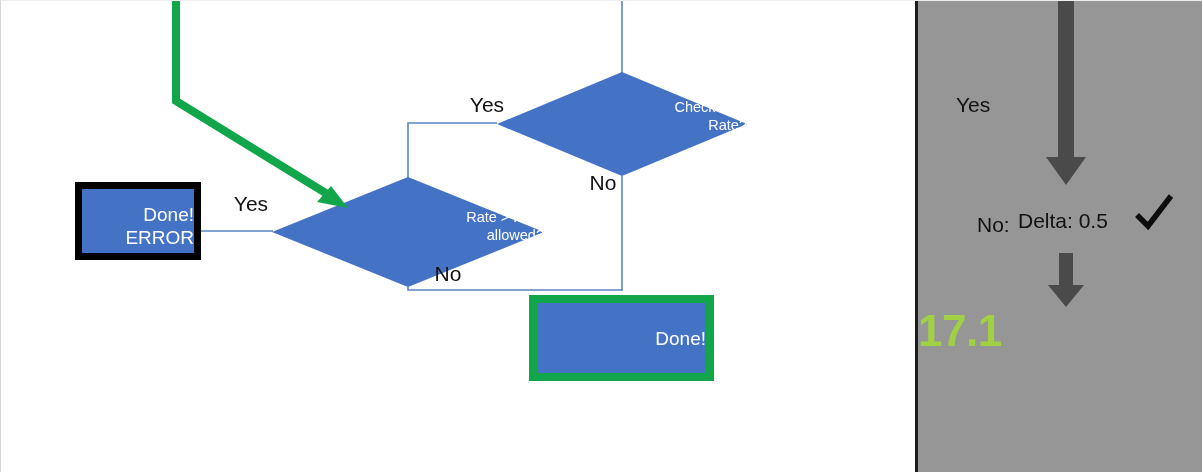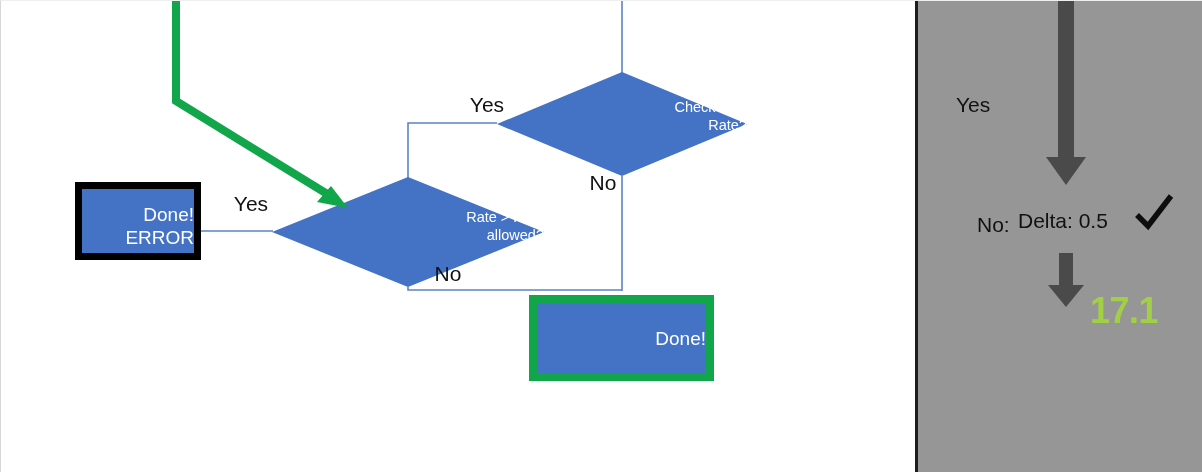--- a/index.html
+++ b/index.html
@@ -132,25 +132,25 @@
   #overlay-no-key { left: 34px; top: 213px; font-size: 21px; margin-left: 25px; }
   #overlay-delta { left: 100px; top: 209px; font-size: 21px; }
   #overlay-check-icon {
     position: absolute;
     left: 216px; top: 192px;
     width: 40px; height: 40px;
   }
   #overlay-result {
     position: absolute;
     left: 0px;
-    top: 292px;
+    top: 308px;
     width: 240px;
-    text-align: right;
+    text-align: left;
     color: #A2D045;
-    font-size: 36px;
+    font-size: 44px;
     font-weight: bold;
     line-height: 1;
     letter-spacing: -0.5px;
   }
 </style>
 </head>
 <body>
 
 <div id="stage">
 

